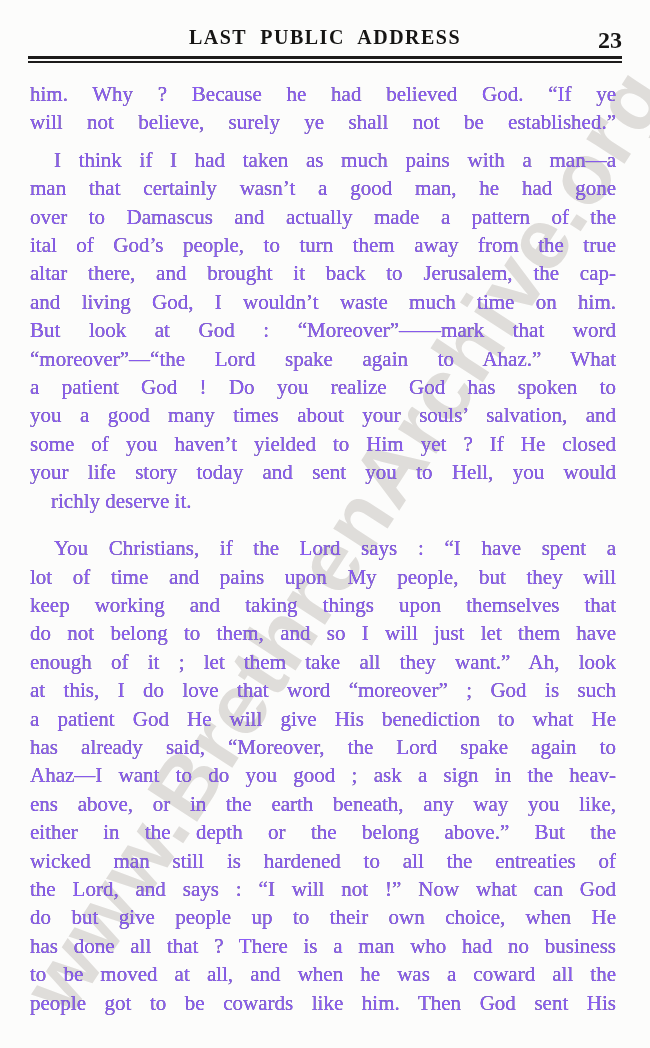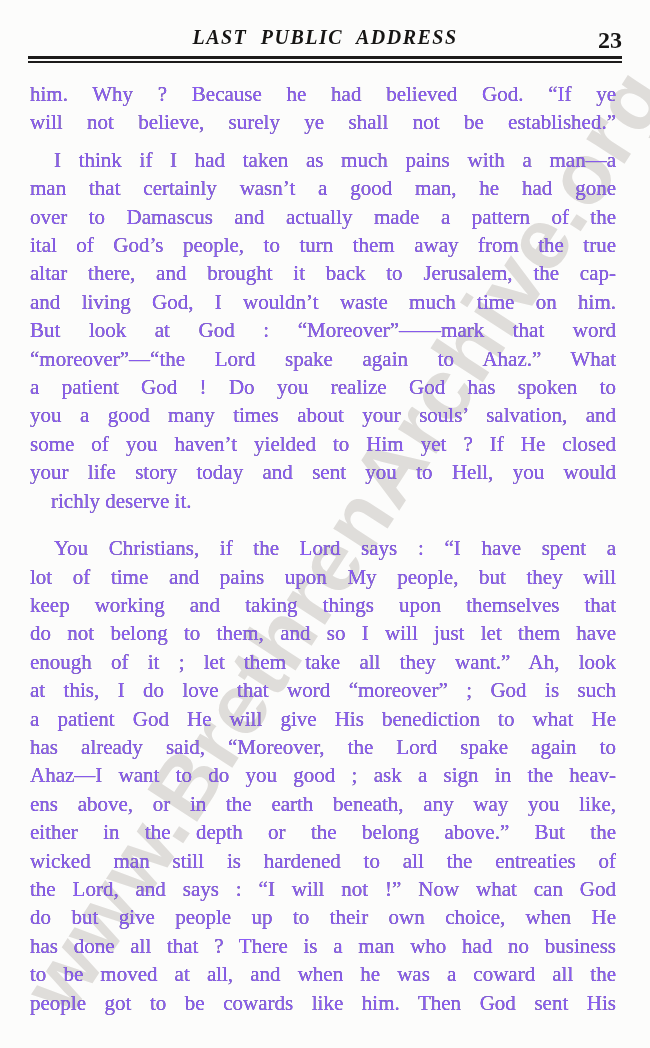--- a/index.html
+++ b/index.html
@@ -29,21 +29,20 @@
     z-index:1;
     font-family:"Liberation Serif","DejaVu Serif",serif;
     font-weight:bold;
     color:#161514;
   }
   .header-title {
     text-align:center;
     font-size:20px;
     letter-spacing:1.5px;
     word-spacing:7px;
-    font-style:italic;
   }
   .page-number {
     position:absolute;
     right:0; top:1px;
     font-size:24px;
   }
   .rule {
     position:absolute;
     left:28px; width:594px;
     background:#1c1b1a;

